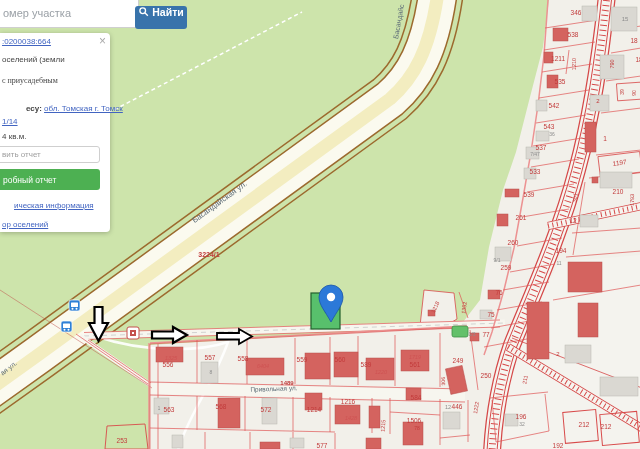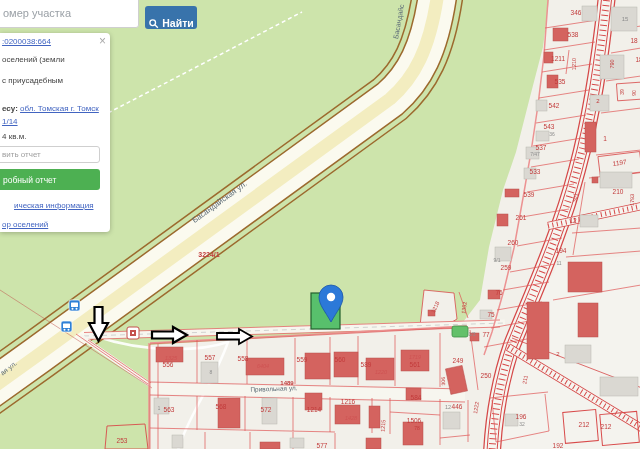--- a/index.html
+++ b/index.html
@@ -3,22 +3,22 @@
 <meta charset="utf-8">
 <style>
   html,body{margin:0;padding:0;background:#e9e9e9;}
   #stage{position:relative;width:640px;height:449px;overflow:hidden;font-family:"Liberation Sans",sans-serif;background:#cde4ab;}
   #map-svg{position:absolute;left:0;top:0;z-index:1;}
   
   .searchbar{position:absolute;left:0;top:0;z-index:20;}
   .search-input{position:absolute;left:-4px;top:-3px;width:143px;height:31px;border:1px solid #cfcfcf;border-radius:3px;
     background:#fff;font:11px "Liberation Sans",sans-serif;color:#333;padding:0 6px;box-sizing:border-box;}
   .search-input::placeholder{color:#9aa0a6;}
-  .search-btn{position:absolute;left:145px;top:6px;width:52px;height:23px;background:#3873ab;border:none;border-radius:3px;
-    color:#fff;font:bold 10.5px "Liberation Sans",sans-serif;display:flex;align-items:flex-end;justify-content:center;gap:3px;cursor:pointer;padding:0;}
+  .search-btn{position:absolute;left:135px;top:6px;width:52px;height:23px;background:#3873ab;border:none;border-radius:3px;
+    color:#fff;font:bold 10.5px "Liberation Sans",sans-serif;display:flex;align-items:flex-start;justify-content:center;gap:3px;cursor:pointer;padding:0;}
   
   .panel{position:absolute;left:0;top:33px;width:110px;height:199px;background:#fff;z-index:15;
     border-radius:0 4px 4px 0;box-shadow:0 1px 5px rgba(0,0,0,.25);font-size:8px;color:#444;}
   .panel .close{position:absolute;right:4px;top:2px;color:#a9a9a9;font-size:12px;line-height:12px;cursor:pointer;}
   .panel a{color:#4164c1;text-decoration:underline;cursor:pointer;}
   .p-abs{position:absolute;left:2px;white-space:nowrap;}
   .report-input{position:absolute;left:-3px;top:113px;width:103px;height:17px;border:1px solid #cfcfcf;border-radius:3px;
     font:8px "Liberation Sans",sans-serif;padding:0 4px;box-sizing:border-box;color:#333;}
   .report-input::placeholder{color:#9e9e9e;}
   .report-btn{position:absolute;left:-3px;top:136px;width:103px;height:21px;background:#4db052;color:#fff;border:none;
@@ -277,22 +277,22 @@
       <line x1="9" y1="9" x2="12.5" y2="12.5" stroke="#fff" stroke-width="1.7"></line>
     </svg>
     <span>Найти</span>
   </button>
 </div>
 
 <div class="panel">
   <span class="close">×</span>
   <a class="p-abs" style="top:4px;">:0200038:664</a>
   <span class="p-abs" style="top:22px;">оселений (земли</span>
-  <span class="p-abs" style="top:43px;">с приусадебным</span>
-  <span class="p-abs" style="top:71px;">
+  <span class="p-abs" style="top:43px;font-family:Liberation Serif, serif;">с приусадебным</span>
+  <span class="p-abs" style="top:71px;margin-left:24px;">
     <b>есу:</b>
     <a>обл. Томская г. Томск</a>
   </span>
   <a class="p-abs" style="top:84px;text-decoration:underline;">1/14</a>
   <span class="p-abs" style="top:99px;">4 кв.м.</span>
   <input class="report-input" placeholder="вить отчет" style="">
   <button class="report-btn">робный отчет</button>
   <a class="p-abs" style="top:168px;padding-left:12px;">ическая информация</a>
   <a class="p-abs" style="top:187px;">ор оселений</a>
 </div>

